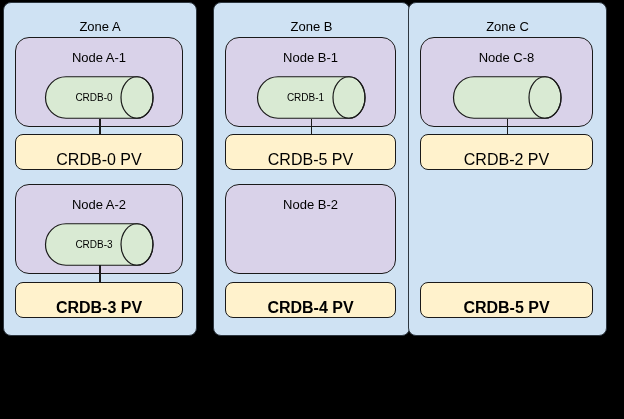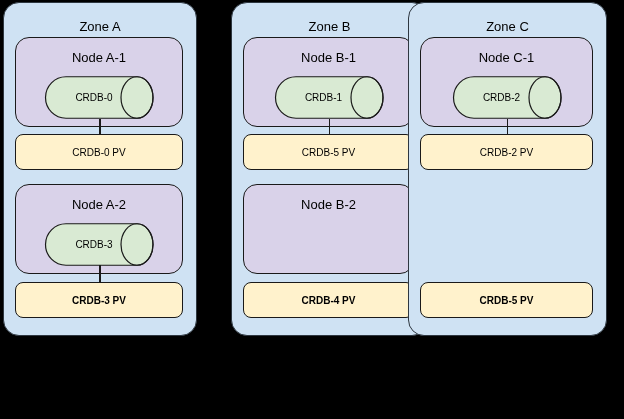--- a/index.html
+++ b/index.html
@@ -10,24 +10,24 @@
     overflow: hidden;
     font-family: "Liberation Sans", sans-serif;
     color: var(--text, #000);
   }
   .zone {
     position: absolute;
     top: 2px; height: 334px;
     box-sizing: border-box;
     background: var(--zone_fill, #cfe2f3);
     border: 1.5px solid var(--zone_border, #2e3740);
-    border-radius: 16px;
+    border-radius: 8px;
   }
   .zone-a { left: 3px;   width: 194px; }
-  .zone-b { left: 231px; width: 197px; padding-left: 44px; }
+  .zone-b { left: 213px; width: 197px; padding-left: 44px; }
   .zone-c { left: 408px; width: 199px; }
 
   .zone-title {
     position: absolute; top: 16px; left: 0; right: 0;
     text-align: center; font-size: 13px; line-height: 15px;
   }
   .node {
     position: absolute; left: 11px; right: 13px; height: 90px;
     box-sizing: border-box;
     background: var(--node_fill, #d9d2e9);
@@ -58,22 +58,22 @@
     width: 1.5px; background: var(--shape_border, #1a1a1a);
   }
   .connector-1 { top: 116px; height: 16px; }
   .connector-2 { top: 262px; height: 18px; }
   .pv {
     position: absolute; left: 11px; right: 13px; height: 36px;
     box-sizing: border-box;
     background: var(--pv_fill, #fff2cc);
     border: 1px solid var(--shape_border, #1a1a1a);
     border-radius: 8px;
-    display: flex; align-items: center; justify-content: center;
-    font-size: 10px;
+    display: flex; align-items: flex-end; justify-content: center;
+    font-size: 16px;
   }
   .pv-1 { top: 131px; }
   .pv-2 { top: 279px; font-weight: bold; }
 </style>
 </head>
 <body>
 
 <div class="zone zone-a">
   <div class="zone-title">Zone A</div>
 
@@ -131,27 +131,26 @@
   </div>
   <div class="pv pv-2">
     <span>CRDB-4 PV</span>
   </div>
 </div>
 
 <div class="zone zone-c">
   <div class="zone-title">Zone C</div>
 
   <div class="node node-1">
-    <div class="node-title">Node C-1</div>
+    <div class="node-title">Node C-8</div>
     <div class="pod">
       <svg viewBox="0 0 107 43">
         <path class="cyl" d="M 20 0.75 L 91 0.75 A 16 20.75 0 0 1 91 42.25 L 20 42.25 A 20.5 20.75 0 0 1 20 0.75 Z"></path>
         <ellipse class="cap" cx="91" cy="21.5" rx="16" ry="20.75"></ellipse>
       </svg>
-      <span class="pod-label">CRDB-2</span>
     </div>
   </div>
   <div class="connector connector-1"></div>
   <div class="pv pv-1">
     <span>CRDB-2 PV</span>
   </div>
 
   <div class="pv pv-2">
     <span>CRDB-5 PV</span>
   </div>

